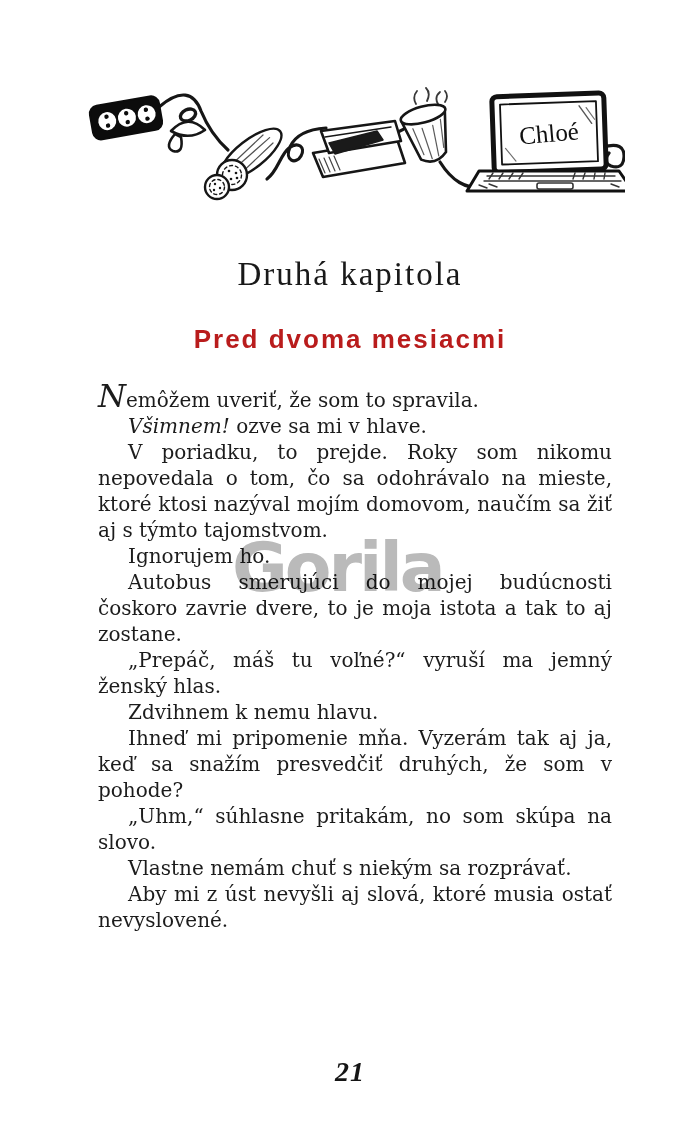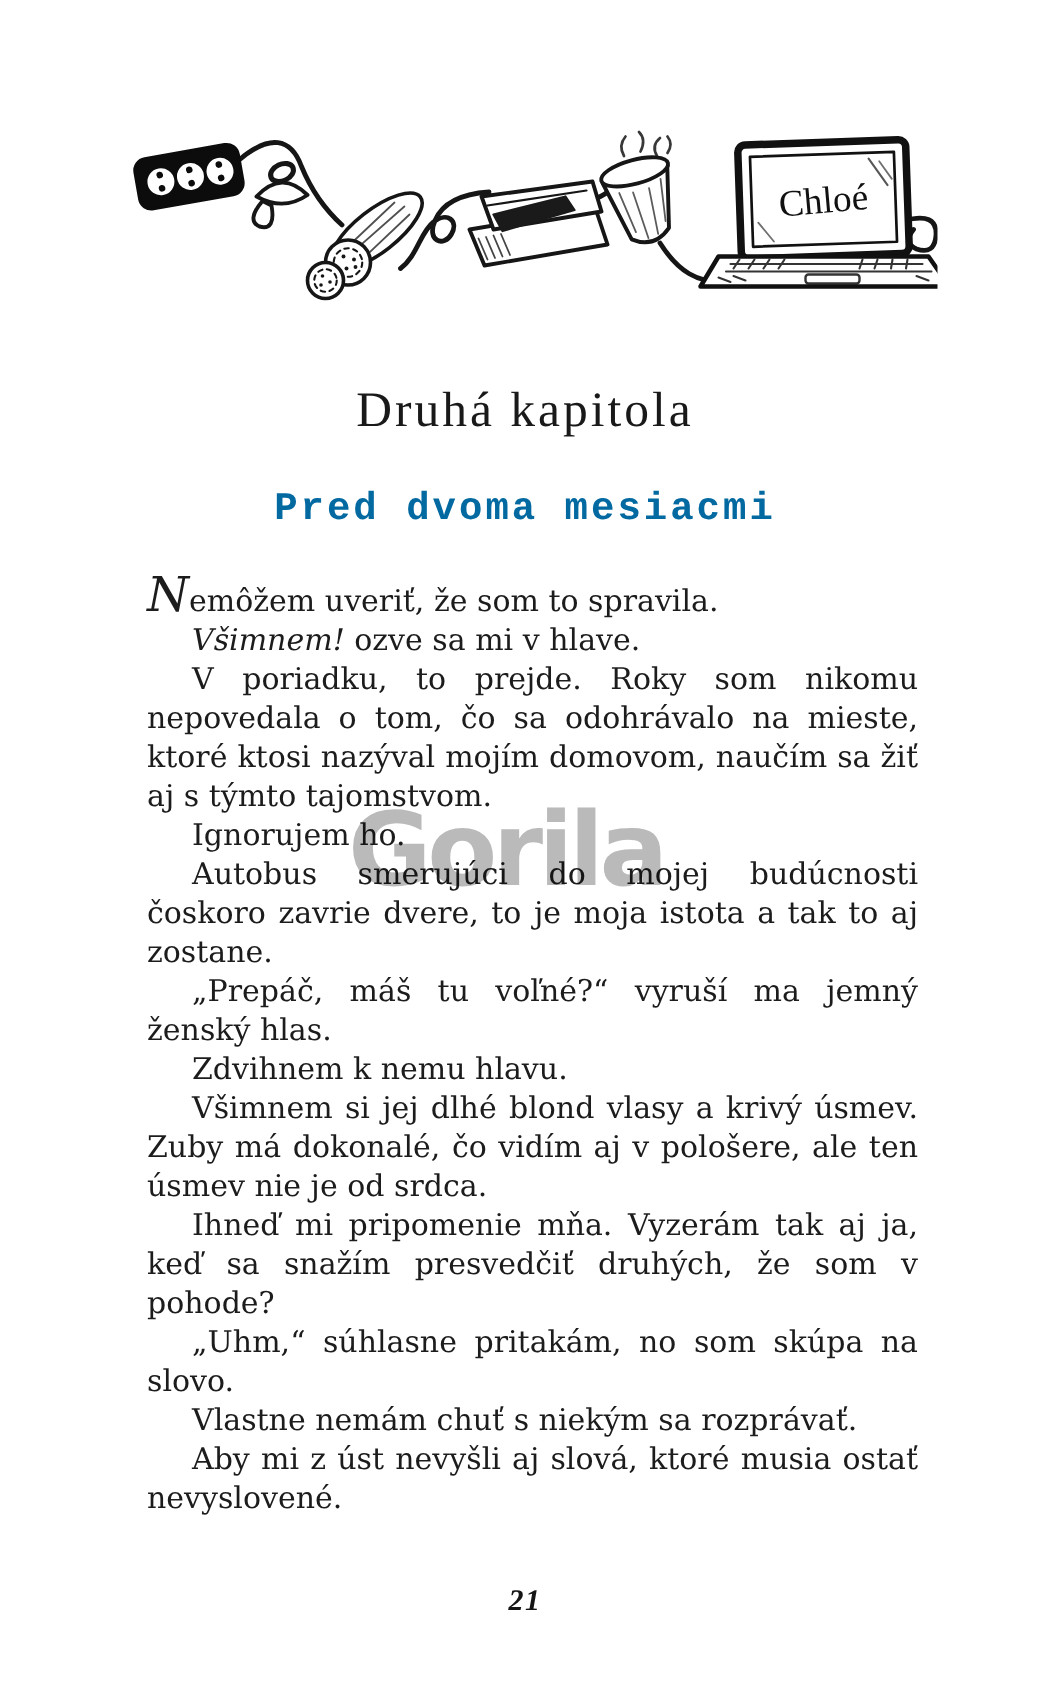--- a/index.html
+++ b/index.html
@@ -22,23 +22,23 @@
   .chapter-title{
     position:absolute;top:256px;left:0;width:100%;
     text-align:center;
     font-family:cursive;
     font-size:33px;font-weight:400;
     letter-spacing:2px;color:#191919;
   }
   .chapter-subtitle{
     position:absolute;top:324px;left:0;width:100%;
     text-align:center;
-    font-family:Liberation Mono, monospace;
+    font-family:Liberation Sans, sans-serif;
     font-size:26px;font-weight:600;
-    letter-spacing:2px;color:#0369a1;
+    letter-spacing:2px;color:#b91c1c;
   }
   .body-text{
     position:absolute;top:380px;left:98px;width:514px;
     font-size:20px;line-height:26px;
   }
   .para{margin:0;text-align:justify;}
   .para.indent{text-indent:30px;}
   .initial{
     font-size:32px;font-style:italic;line-height:1;
     font-family:"DejaVu Serif", serif;
@@ -49,21 +49,21 @@
     font-family:"DejaVu Sans", sans-serif;
     font-weight:bold;font-size:68px;letter-spacing:-3px;
     color:#8f8f8f;opacity:0.62;
     mix-blend-mode:multiply;
     z-index:5;pointer-events:none;
   }
   .page-number{
     position:absolute;top:1056px;left:0;width:100%;
     text-align:center;
     font-family:cursive;
-    font-size:20px;font-weight:bold;
+    font-size:28px;font-weight:bold;
     font-style:italic;color:#151515;letter-spacing:1px;
   }
 </style>
 </head>
 <body>
 
 <div class="page">
 
   <svg class="illustration" viewBox="0 0 550 135" fill="none" stroke-linecap="round" stroke-linejoin="round">
 
@@ -183,21 +183,20 @@
   <div class="chapter-subtitle">Pred dvoma mesiacmi</div>
 
   <div class="body-text">
       <p class="para"><span class="initial">N</span><span>emôžem uveriť, že som to spravila.</span></p>
       <p class="para indent"><span class="it">Všimnem!</span><span> ozve sa mi v hlave.</span></p>
       <p class="para indent"><span>V poriadku, to prejde. Roky som nikomu nepovedala o tom, čo sa odohrávalo na mieste, ktoré ktosi nazýval mo­jím domovom, naučím sa žiť aj s týmto tajomstvom.</span></p>
       <p class="para indent"><span>Ignorujem ho.</span></p>
       <p class="para indent"><span>Autobus smerujúci do mojej budúcnosti čoskoro za­vrie dvere, to je moja istota a tak to aj zostane.</span></p>
       <p class="para indent"><span>„Prepáč, máš tu voľné?“ vyruší ma jemný ženský hlas.</span></p>
       <p class="para indent"><span>Zdvihnem k nemu hlavu.</span></p>
-      <p class="para indent"><span>Všimnem si jej dlhé blond vlasy a krivý úsmev. Zuby má dokonalé, čo vidím aj v pološere, ale ten úsmev nie je od srdca.</span></p>
       <p class="para indent"><span>Ihneď mi pripomenie mňa. Vyzerám tak aj ja, keď sa snažím presvedčiť druhých, že som v pohode?</span></p>
       <p class="para indent"><span>„Uhm,“ súhlasne pritakám, no som skúpa na slovo.</span></p>
       <p class="para indent"><span>Vlastne nemám chuť s niekým sa rozprávať.</span></p>
       <p class="para indent"><span>Aby mi z úst nevyšli aj slová, ktoré musia ostať nevy­slovené.</span></p>
     </div>
 
   <div class="watermark">Gorila</div>
 
   <div class="page-number">21</div>
 

